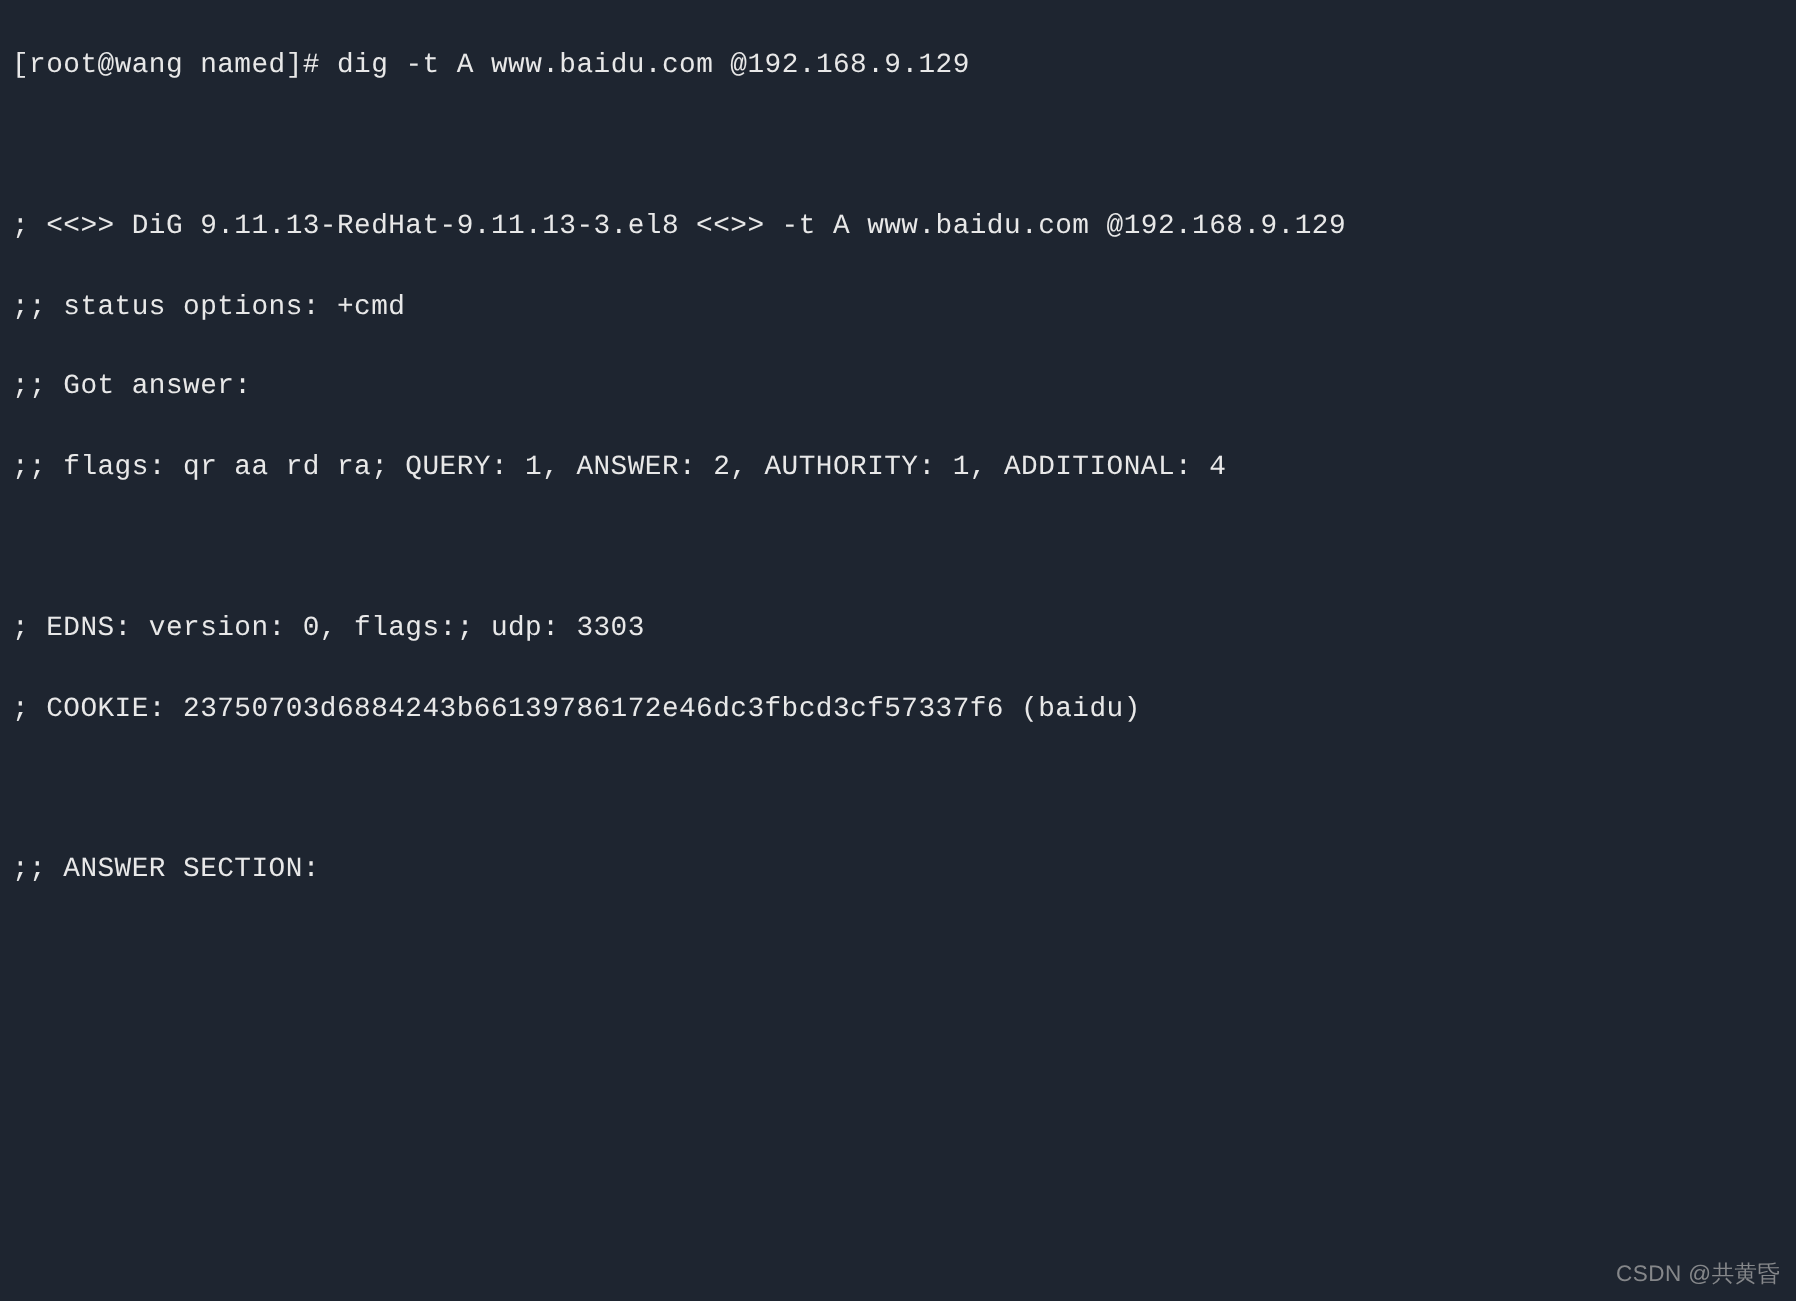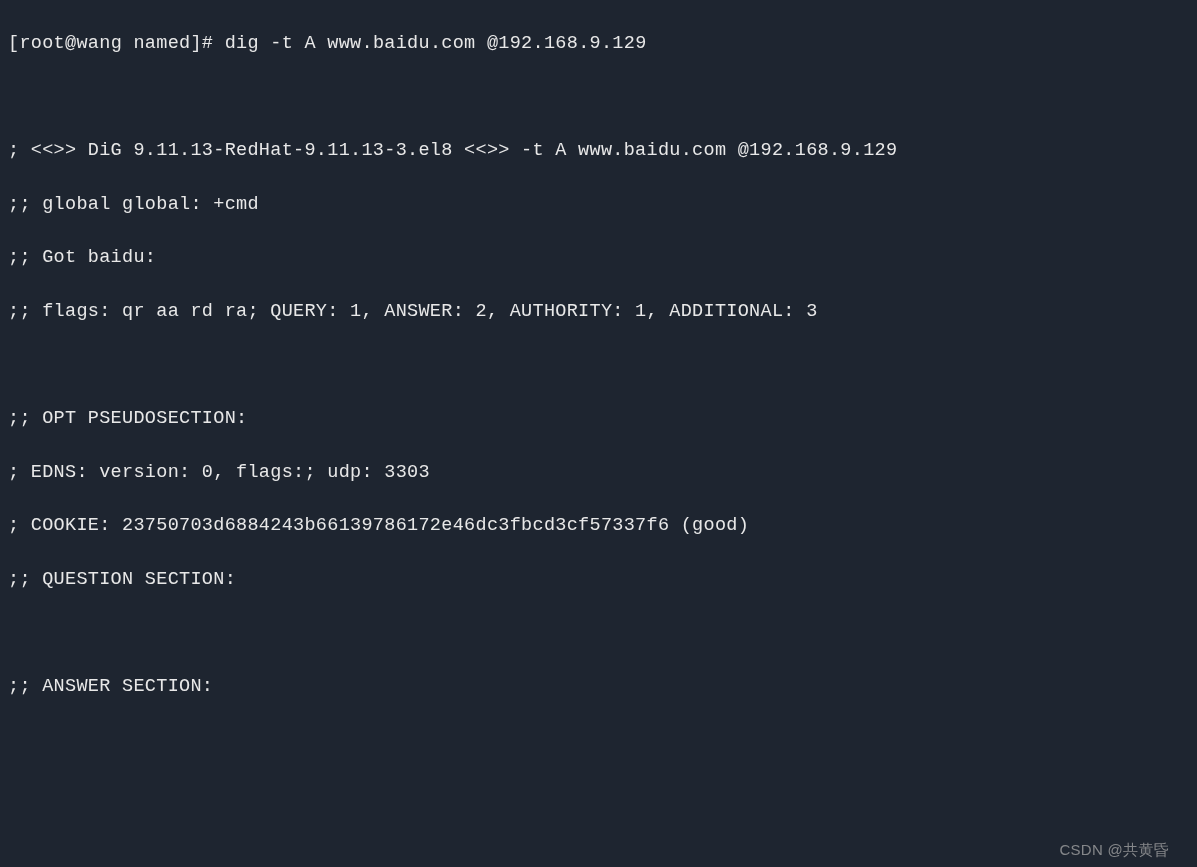--- a/index.html
+++ b/index.html
@@ -26,42 +26,40 @@
     .prompt-bracket {
       color: #e8e8e8;
     }
     .line {
       min-height: 1.45em;
       font-family: Liberation Mono, monospace;
     }
     .watermark {
       position: absolute;
       bottom: 6px;
-      right: 28px;
+      right: 10px;
       color: #a8a8a8;
       font-size: 15px;
       font-family: sans-serif;
       opacity: 0.75;
     }
   </style>
 </head>
 <body>
 
 <div class="terminal">
 <div class="line"><span class="prompt-bracket">[</span><span>root</span><span>@</span><span>wang</span> <span>named</span><span class="prompt-bracket">]</span><span>#</span> <span>dig -t A www.baidu.com @192.168.9.129</span></div>
 <div class="line"> </div>
 <div class="line">; &lt;&lt;&gt;&gt; DiG 9.11.13-RedHat-9.11.13-3.el8 &lt;&lt;&gt;&gt; -t A www.baidu.com @192.168.9.129</div>
-<div class="line">;; global global: +cmd</div>
-<div class="line">;; Got baidu:</div>
-<div class="line">;; flags: qr aa rd ra; QUERY: 1, ANSWER: 2, AUTHORITY: 1, ADDITIONAL: 3</div>
+<div class="line">;; status options: +cmd</div>
+<div class="line">;; Got answer:</div>
+<div class="line">;; flags: qr aa rd ra; QUERY: 1, ANSWER: 2, AUTHORITY: 1, ADDITIONAL: 4</div>
 <div class="line"> </div>
-<div class="line">;; OPT PSEUDOSECTION:</div>
 <div class="line">; EDNS: version: 0, flags:; udp: 3303</div>
-<div class="line">; COOKIE: 23750703d6884243b66139786172e46dc3fbcd3cf57337f6 (good)</div>
-<div class="line">;; QUESTION SECTION:</div>
+<div class="line">; COOKIE: 23750703d6884243b66139786172e46dc3fbcd3cf57337f6 (baidu)</div>
 <div class="line"> </div>
 <div class="line">;; ANSWER SECTION:</div>
 
 
 
 
 
 
 
 

